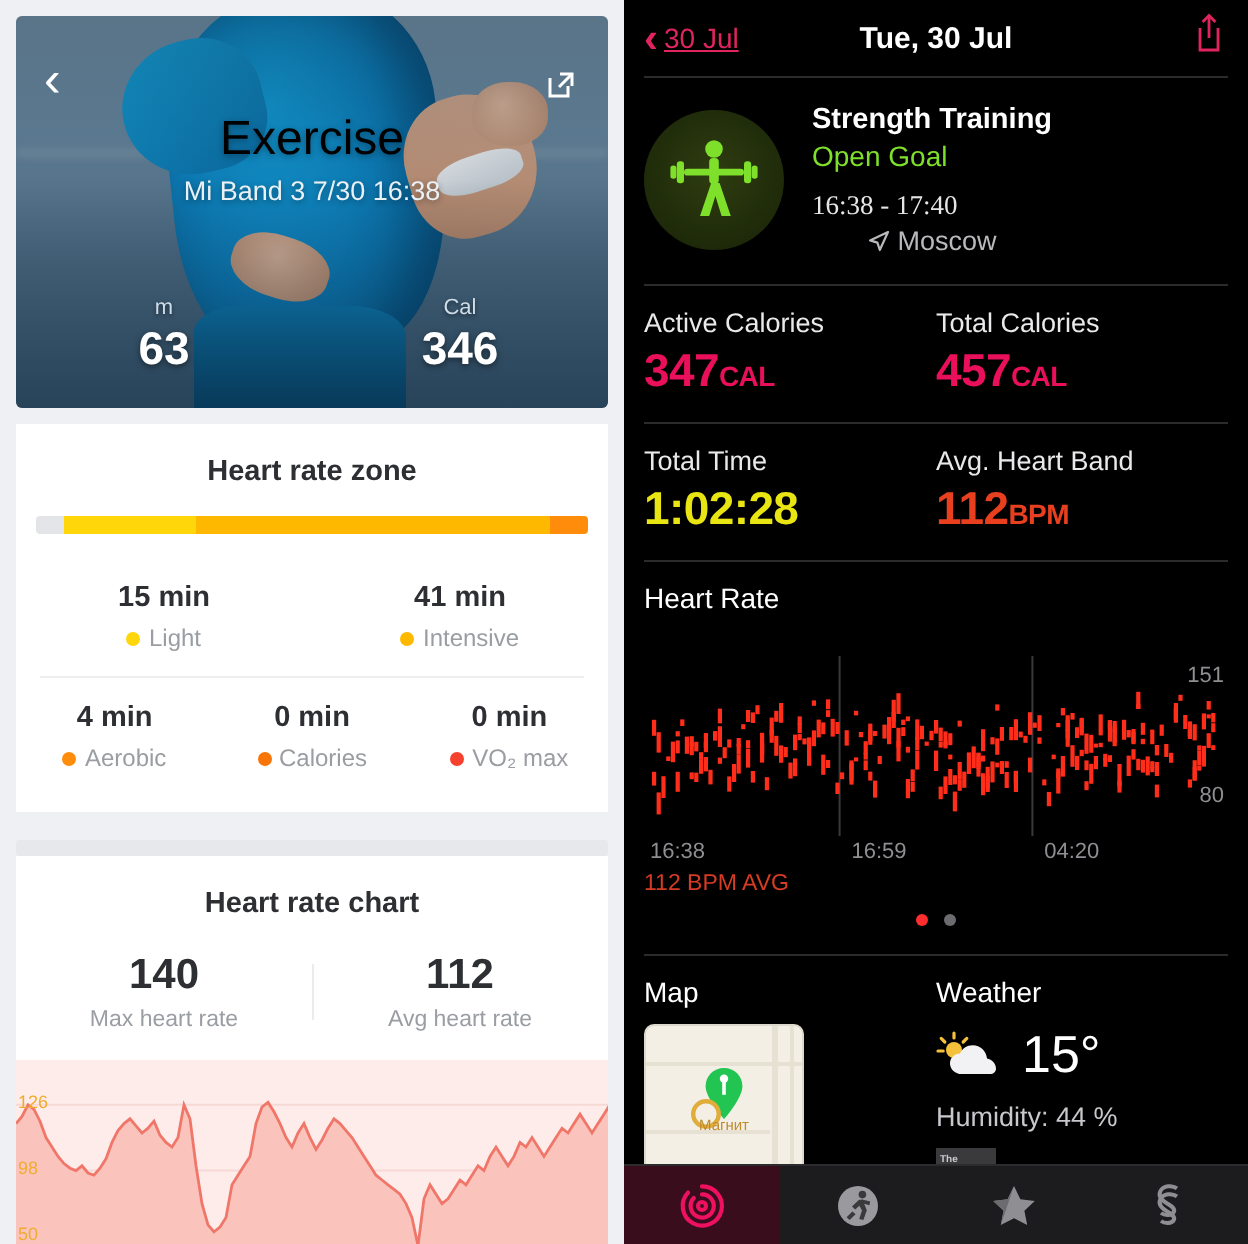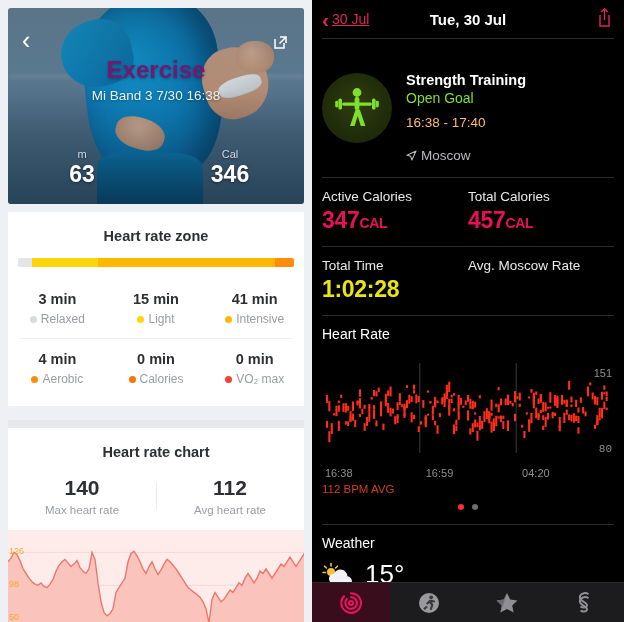--- a/index.html
+++ b/index.html
@@ -76,21 +76,21 @@
   .hero-back {
     position:absolute; left:14px; top:22px; width:22px; height:22px;
     color:#fff; font-size:25px; line-height:20px; font-weight:300;
     cursor:pointer;
   }
   .hero-share {
     position:absolute; right:14px; top:24px; width:20px; height:20px; cursor:pointer;
   }
   .hero-title {
     position:absolute; top:48px; left:0; right:0; text-align:center;
-    color:#701a75; font-size:24px; font-weight:bold;
+    color:#000000; font-size:24px; font-weight:normal;
     text-shadow:0 1px 3px rgba(0,0,0,.35);
   }
   .hero-sub {
     position:absolute; top:80px; left:0; right:0; text-align:center;
     color:#eaf1f6; font-size:13.5px; text-shadow:0 1px 3px rgba(0,0,0,.4);
   }
   .hero-stats { position:absolute; left:0; right:0; bottom:16px; display:flex; }
   .hero-stat { flex:1; text-align:center; }
   .hero-stat .u { color:#cfdde8; font-size:11px; text-shadow:0 1px 2px rgba(0,0,0,.5); }
   .hero-stat .v { color:#fff; font-size:23px; font-weight:bold; margin-top:1px; text-shadow:0 1px 3px rgba(0,0,0,.5); }
@@ -136,38 +136,38 @@
 
   .rdiv { height:1px; background:#2b2b2d; margin:0 10px; }
 
   .workout-head { display:flex; align-items:center; padding:13px 10px 14px 10px; }
   .wicon {
     width:70px; height:70px; border-radius:50%;
     background:radial-gradient(circle at 50% 45%,#2f3d11 0%,#1e2a09 70%,#141b06 100%);
     display:flex; align-items:center; justify-content:center; flex:0 0 auto;
   }
   .wmeta { margin-left:14px; }
-  .wmeta .n { font-size:14.5px; font-weight:bold; color:#fff;margin-top:20px; }
+  .wmeta .n { font-size:14.5px; font-weight:bold; color:#fff; }
   .wmeta .g { font-size:14px; color:#7ee02a; margin-top:2px; }
-  .wmeta .t { font-size:13.5px; color:#fdba74; margin-top:9px; }
-  .wmeta .loc { font-size:13.5px; color:#b9b9bd; margin-top:18px; display:flex; align-items:center; gap:4px; }
+  .wmeta .t { font-size:13.5px; color:#e5e5e5; margin-top:9px;font-family:Liberation Serif, serif; }
+  .wmeta .loc { font-size:13.5px; color:#b9b9bd; margin-top:2px; display:flex; align-items:center; gap:4px;justify-content:center; }
 
   .stat-row { display:flex; padding:11px 10px 12px 10px; }
   .stat { flex:1; }
   .stat .k { font-size:13.5px; color:#e9e9eb; }
   .stat .val { margin-top:3px; font-weight:bold; letter-spacing:-.3px; }
   .stat .val .num { font-size:23px; }
   .stat .val .un { font-size:14px; }
 
   .hr-block { padding:10px 10px 6px 10px; }
   .hr-block .k { font-size:14px; color:#fff; }
   .hr-graph { position:relative; height:90px; margin-top:21px; }
   .hr-graph svg { display:block; }
   .hr-tick { position:absolute; right:2px; font-size:11px; color:#8e8e93; }
-  .hr-times { display:flex; margin-top:14px; position:relative; height:15px; }
+  .hr-times { display:flex; margin-top:2px; position:relative; height:15px; }
   .hr-times span { position:absolute; font-size:11px; color:#8e8e93; }
   .hr-avg { font-size:11.5px; color:#d63b24; margin-top:1px; }
   .dots { display:flex; gap:8px; justify-content:center; padding:9px 0 8px 0; }
   .pdot { width:6px; height:6px; border-radius:50%; }
 
   .mw-row { display:flex; padding:10px 10px 0 10px; }
   .mw-col { flex:1; }
   .mw-col .k { font-size:14px; color:#fff; margin-bottom:8px; }
   .map-thumb {
     width:80px; height:78px; border-radius:5px;
@@ -236,27 +236,20 @@
 
   <div class="card first">
     <div class="card-title">Heart rate zone</div>
     <div class="zonebar" id="zonebar">
         <i style="width: 5%; background: rgb(227, 229, 232);"></i>
         <i style="width: 24%; background: rgb(255, 214, 10);"></i>
         <i style="width: 64%; background: rgb(255, 184, 0);"></i>
         <i style="width: 7%; background: rgb(255, 140, 10);"></i>
       </div>
     <div class="zone-grid" id="zone-row-1">
-        <div class="zone-cell">
-          <div class="t">3 min</div>
-          <div class="l">
-            <span class="dot" style="background: rgb(216, 218, 221);"></span>
-            <span>Relaxed</span>
-          </div>
-        </div>
         <div class="zone-cell">
           <div class="t">15 min</div>
           <div class="l">
             <span class="dot" style="background: rgb(255, 214, 10);"></span>
             <span>Light</span>
           </div>
         </div>
         <div class="zone-cell">
           <div class="t">41 min</div>
           <div class="l">
@@ -386,21 +379,24 @@
   <div class="rdiv"></div>
 
   <div class="stat-row">
     <div class="stat">
       <div class="k">Total Time</div>
       <div class="val" style="color: rgb(233, 229, 19);">
         <span class="num">1:02:28</span><span class="un"></span>
       </div>
     </div>
     <div class="stat">
-      <div class="k">Avg. Moscow Rate</div>
+      <div class="k">Avg. Heart Band</div>
+      <div class="val" style="color: rgb(232, 64, 31);">
+        <span class="num">112</span><span class="un">BPM</span>
+      </div>
     </div>
   </div>
   <div class="rdiv"></div>
 
   <div class="hr-block">
     <div class="k">Heart Rate</div>
     <div class="hr-graph" id="hr-scatter">
         <svg width="292" height="90">
           <line x1="97.8" y1="0" x2="97.8" y2="90" stroke="#3a3a3c" stroke-width="1"></line>
           <line x1="194.2" y1="0" x2="194.2" y2="90" stroke="#3a3a3c" stroke-width="1"></line>
@@ -645,36 +641,54 @@
           <rect x="278.9" y="28.7" width="2.1" height="8.0" fill="#ff2d1a"></rect>
           <rect x="278.9" y="44.9" width="2.1" height="10.4" fill="#ff2d1a"></rect>
           <rect x="281.3" y="22.5" width="2.1" height="4.3" fill="#ff2d1a"></rect>
           <rect x="281.3" y="38.6" width="2.1" height="7.4" fill="#ff2d1a"></rect>
           <rect x="281.3" y="29.2" width="2.1" height="2.0" fill="#ff2d1a"></rect>
           <rect x="283.6" y="33.6" width="2.1" height="4.5" fill="#ff2d1a"></rect>
           <rect x="283.6" y="28.5" width="2.1" height="4.7" fill="#ff2d1a"></rect>
           <rect x="283.6" y="44.6" width="2.1" height="2.4" fill="#ff2d1a"></rect>
         </svg>
         <div class="hr-tick" style="top: 4px;">151</div>
-        <div class="hr-tick" style="top: 80px; font-family: Liberation Mono, monospace;">80</div>
+        <div class="hr-tick" style="top: 64px;">80</div>
       </div>
     <div class="hr-times" id="hr-times">
         <span style="left: 3px;">16:38</span>
         <span style="left: 103.74px;">16:59</span>
         <span style="left: 200.1px;">04:20</span>
       </div>
     <div class="hr-avg">112 BPM AVG</div>
     <div class="dots" id="page-dots">
         <span class="pdot" style="background: rgb(255, 45, 45);"></span>
         <span class="pdot" style="background: rgb(108, 108, 112);"></span>
       </div>
   </div>
   <div class="rdiv"></div>
 
   <div class="mw-row">
+    <div class="mw-col">
+      <div class="k">Map</div>
+      <div class="map-thumb">
+        <div class="map-road" style="left:63px;top:0;width:3px;height:78px;"></div>
+        <div class="map-road" style="left:72px;top:0;width:2px;height:78px;"></div>
+        <div class="map-road" style="left:0;top:18px;width:80px;height:2px;"></div>
+        <div class="map-road" style="left:0;top:52px;width:62px;height:2px;"></div>
+        <svg class="pin" width="22" height="28" viewBox="0 0 22 28">
+          <path d="M11 1 C5.8 1 1.8 5 1.8 10.1 C1.8 16.2 11 26.5 11 26.5 S20.2 16.2 20.2 10.1 C20.2 5 16.2 1 11 1 Z" fill="#23c552"></path>
+          <rect x="10.1" y="6.4" width="1.8" height="8" fill="#fff"></rect>
+          <circle cx="11" cy="6.4" r="2.1" fill="#fff"></circle>
+        </svg>
+        <svg style="position:absolute;left:22px;top:36px;" width="16" height="16" viewBox="0 0 16 16">
+          <circle cx="8" cy="8" r="6.4" fill="none" stroke="#e0ac3a" stroke-width="2.2"></circle>
+        </svg>
+        <div class="map-label">Магнит</div>
+      </div>
+    </div>
     <div class="mw-col">
       <div class="k">Weather</div>
       <div class="wx-row">
         <svg width="34" height="26" viewBox="0 0 34 26">
           <g stroke="#f5c13a" stroke-width="1.6" stroke-linecap="round">
             <path d="M9 1.5 L9 4"></path>
               <path d="M2.6 4.2 L4.4 6"></path>
               <path d="M15.4 4.2 L13.6 6"></path>
               <path d="M1 10.5 L3.6 10.5"></path>
           </g>

